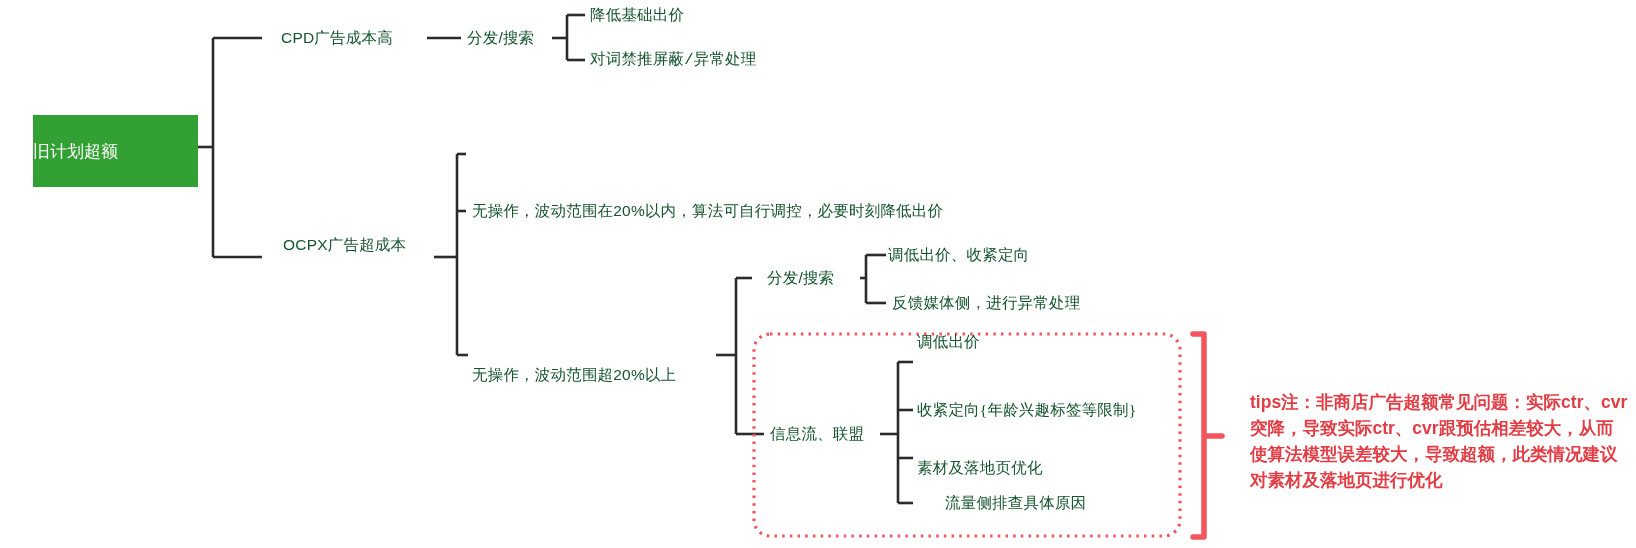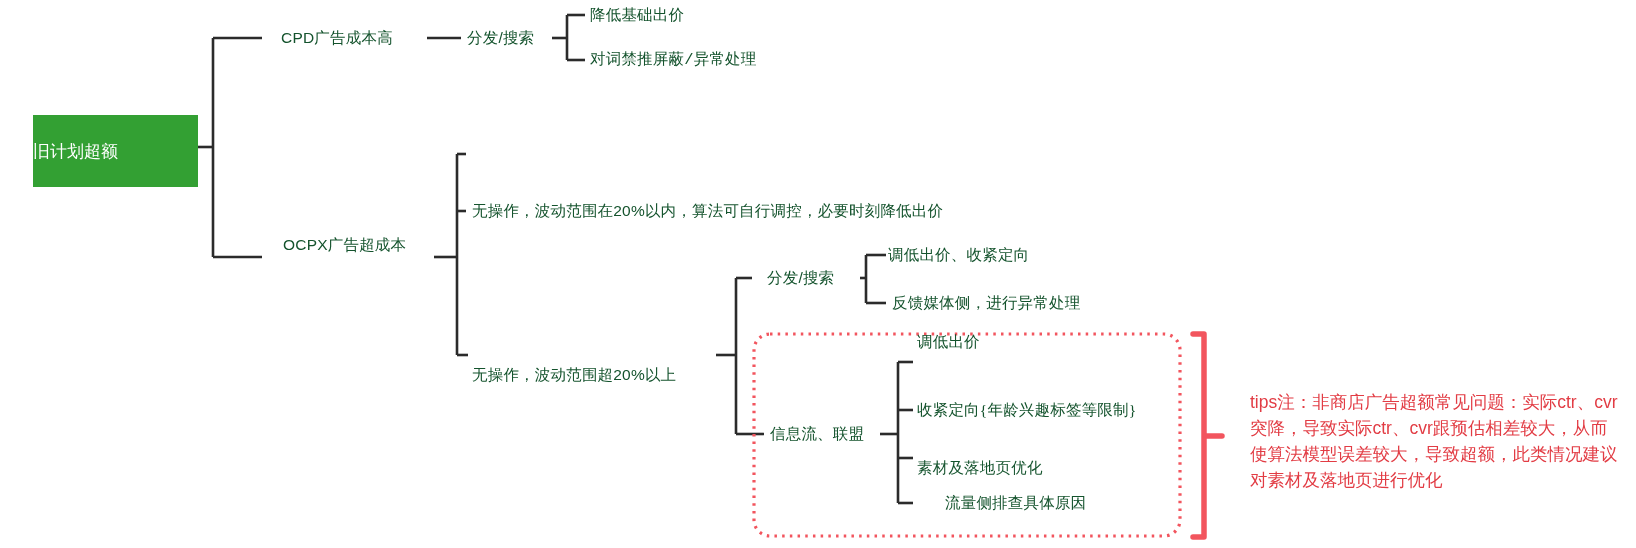--- a/index.html
+++ b/index.html
@@ -30,21 +30,21 @@
   }
   #tips-note{
     position:absolute;
     left:1250px;top:389px;
     width:386px;
     color:#e23c44;
     font-size:17.5px;
     line-height:26px;
     overflow:hidden;
   }
-  #tips-note div{white-space:nowrap;}
+  #tips-note div{white-space:nowrap;font-weight:bold;}
 </style>
 </head>
 <body>
 
 <div id="canvas">
 
   <svg id="connector-svg" width="1636" height="548" viewBox="0 0 1636 548">
     <g stroke="#2b2b2b" stroke-width="2.6" fill="none">
       <path d="M198 147 H213"></path>
       <path d="M213 38 V257"></path>

